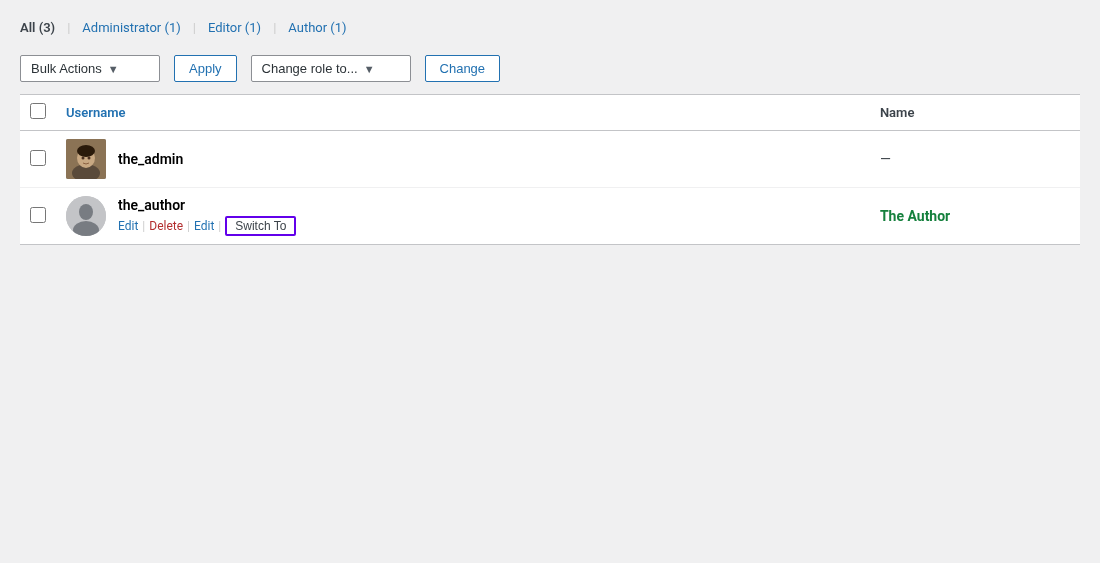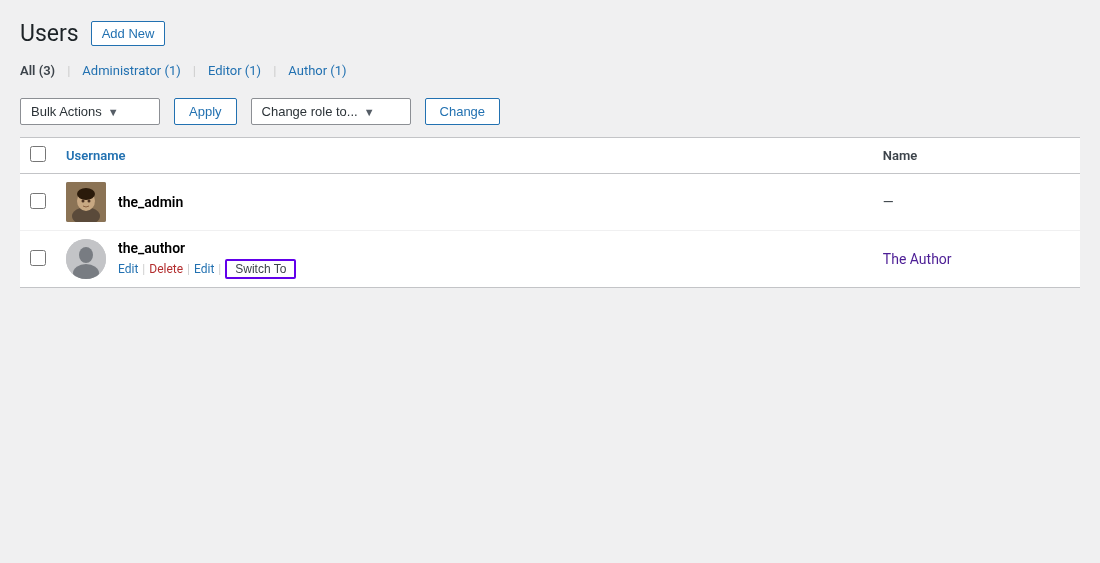--- a/index.html
+++ b/index.html
@@ -187,41 +187,37 @@
     .switch-to-btn {
       border: 2px solid #2271b1;
       background: #fff;
       color: #3c434a;
       padding: 1px 8px;
       font-size: 12px;
       cursor: pointer;
       border-radius: 2px;
       border-color: #6200ea;
     }
-    .name-val { color: #4c1d95; font-size: 14px; }
+    .name-val { color: #15803d; font-size: 14px; font-weight: bold; }
     .name-empty { color: #3c434a; }
 
     .user-col { min-width: 350px; }
     .username-cell { display: flex; flex-direction: column; }
 
     input[type="checkbox"] {
       width: 16px;
       height: 16px;
       cursor: pointer;
     }
   </style>
 </head>
 <body>
 
 <div class="page-wrap">
 
-  <div class="page-header">
-    <h1 class="page-title">Users</h1>
-    <button class="add-new-btn">Add New</button>
-  </div>
 
   <div class="filter-links">
     <a class="filter-link active">All (3)</a>
     <span class="filter-sep">|</span>
     <a class="filter-link">Administrator (1)</a>
     <span class="filter-sep">|</span>
     <a class="filter-link">Editor (1)</a>
     <span class="filter-sep">|</span>
     <a class="filter-link">Author (1)</a>
   </div>

